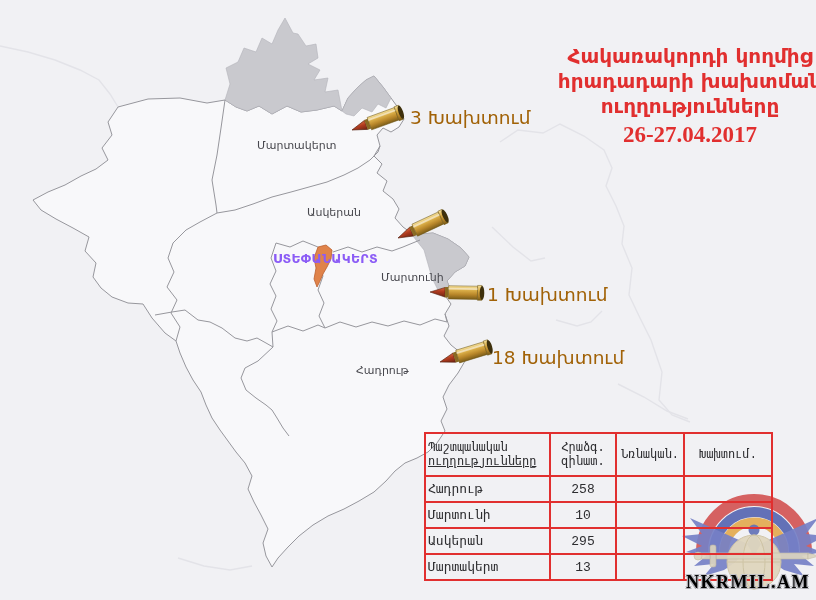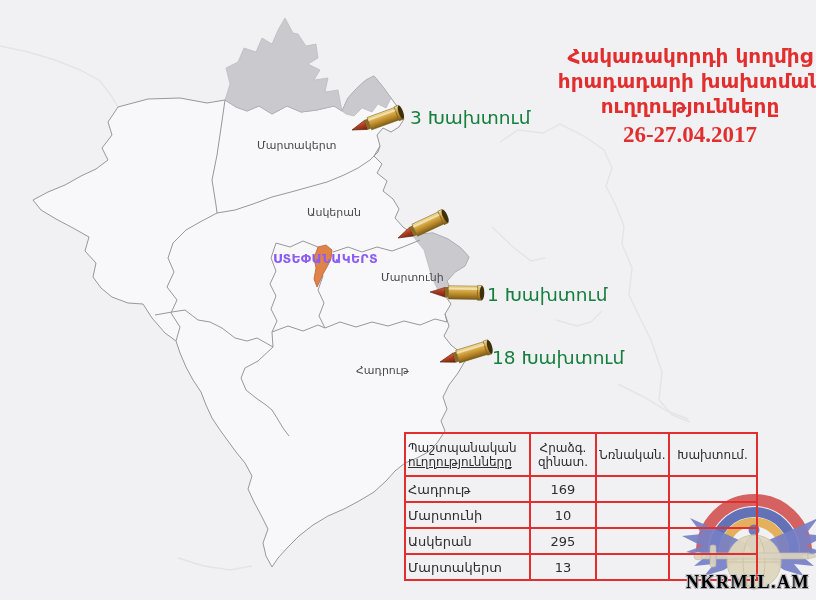--- a/index.html
+++ b/index.html
@@ -10,39 +10,39 @@
   .map-svg{position:absolute;left:0;top:0;z-index:0;}
 
   .region-label{
     position:absolute;z-index:3;font-size:11px;color:#48484e;white-space:nowrap;
   }
   .capital-label{
     position:absolute;z-index:3;font-size:12.5px;font-weight:600;color:#8b5cf6;
     letter-spacing:.3px;white-space:nowrap;
   }
   .vio-label{
-    position:absolute;z-index:3;font-size:18.5px;color:#15803d;white-space:nowrap;text-align:center;
+    position:absolute;z-index:3;font-size:18.5px;color:#a16207;white-space:nowrap;text-align:center;
   }
 
   .title-block{
     position:absolute;left:556px;top:44px;width:268px;z-index:3;text-align:center;
   }
   .title-line{
     font-size:20px;line-height:25px;font-weight:700;color:#e12f2f;
   }
   .title-date{
     margin-top:3px;font-family:"Liberation Serif",serif;font-weight:700;
     font-size:23px;color:#e12f2f;
   }
 
   .logo{position:absolute;left:672px;top:450px;z-index:1;opacity:.82;}
 
   table.stats{
-    position:absolute;left:404px;top:432px;z-index:2;border-collapse:collapse;
-    table-layout:fixed;background:transparent;
+    position:absolute;left:424px;top:432px;z-index:2;border-collapse:collapse;
+    table-layout:fixed;background:transparent;font-family:Liberation Mono, monospace;
   }
   table.stats td{
     border:2px solid #e12f2f;color:#2d2d30;vertical-align:middle;
     padding:0 2px;overflow:hidden;
   }
   td.c-dir{width:119px;text-align:left;padding-left:6px;font-size:13px;}
   td.c-num{width:60px;text-align:center;font-size:13px;}
   td.c-gr{width:62px;text-align:center;font-size:12px;}
   td.c-mo{width:82px;text-align:center;font-size:12px;}
   tr.hdr td{height:41px;font-size:12px;line-height:14px;}
@@ -173,21 +173,21 @@
       </td>
       <td class="c-num">
         <span>Հրաձգ.</span><br>
         <span>զինատ.</span>
       </td>
       <td class="c-gr">Նռնական.</td>
       <td class="c-mo">Խախտում.</td>
     </tr>
     <tr class="row">
       <td class="c-dir">Հադրութ</td>
-      <td class="c-num">169</td>
+      <td class="c-num">258</td>
       <td class="c-gr"></td>
       <td class="c-mo"></td>
     </tr>
     <tr class="row">
       <td class="c-dir">Մարտունի</td>
       <td class="c-num">10</td>
       <td class="c-gr"></td>
       <td class="c-mo"></td>
     </tr>
     <tr class="row">

